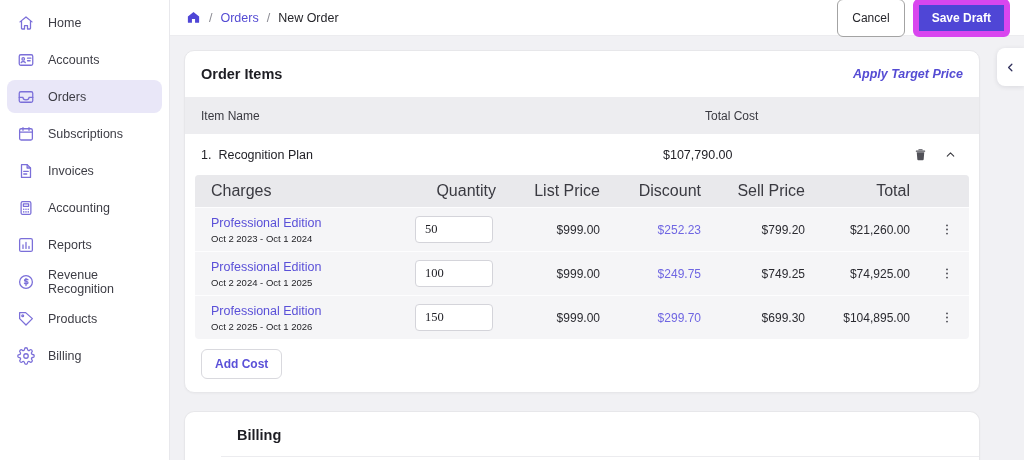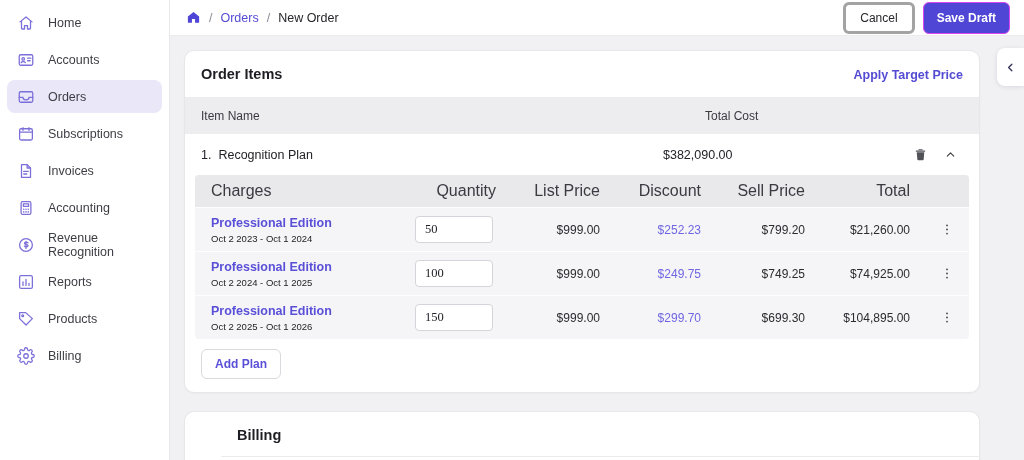--- a/index.html
+++ b/index.html
@@ -17,46 +17,46 @@
   .side-item svg { width:18px; height:18px; stroke:#7b6fd9; fill:none; stroke-width:1.7; stroke-linecap:round; stroke-linejoin:round; flex-shrink:0; }
   
   .main { flex:1; display:flex; flex-direction:column; position:relative; min-width:0; }
   .topbar { height:36px; background:#fff; border-bottom:1px solid #ececef; display:flex; align-items:center; padding:0 14px 0 16px; flex-shrink:0; }
   .breadcrumb { display:flex; align-items:center; gap:8px; font-size:12.5px; }
   .crumb-sep { color:#8a8a92; }
   .crumb-link { color:#544bd3; cursor:pointer; text-decoration:none; }
   .crumb-current { color:#26262b; }
   .topbar-actions { margin-left:auto; display:flex; gap:8px; }
   .btn { font-family:inherit; cursor:pointer; border-radius:6px; font-size:12px; }
-  .btn-cancel { background:#fff; border:3px solid #a3a3a3; color:#26262b; padding:6px 14px; font-weight:500; }
-  .btn-primary { background:#4f46d6; border:1px solid #d946ef; color:#fff; padding:6px 13px; font-weight:600; }
+  .btn-cancel { background:#fff; border:1px solid #a3a3a3; color:#26262b; padding:6px 14px; font-weight:500; }
+  .btn-primary { background:#4f46d6; border:6px solid #d946ef; color:#fff; padding:6px 13px; font-weight:600; }
   
   .content { padding:14px 44px 0 14px; flex:1; overflow:hidden; }
   .card { background:#fff; border:1px solid #e7e7ea; border-radius:10px; box-shadow:0 1px 2px rgba(20,20,40,.03); }
-  .card-head { display:flex; align-items:flex-end; justify-content:space-between; padding:15px 16px; }
+  .card-head { display:flex; align-items:center; justify-content:space-between; padding:15px 16px; }
   .card-title { font-size:14.5px; font-weight:700; color:#1e1e24; }
-  .link { color:#544bd3; font-size:12.5px; font-weight:600; cursor:pointer; text-decoration:none; }
+  .link { color:#544bd3; font-size:12.5px; font-weight:600; cursor:pointer; text-decoration:none;font-style:italic; }
   
   .items-header, .plan-row { display:grid; grid-template-columns:520px 1fr 120px; align-items:center; }
   .items-header { background:#ededf0; height:37px; font-size:12px; font-weight:400; color:#3a3a41; }
   .items-header .c1 { padding-left:16px; }
   .plan-row { height:41px; font-size:12.5px; color:#222228; }
   .plan-name-cell { padding-left:16px; display:flex; gap:7px; }
   .plan-total { margin-left:-42px; }
   .plan-icons { display:flex; align-items:center; gap:16px; justify-content:flex-end; padding-right:22px; }
   .icon-btn { background:none; border:none; cursor:pointer; padding:0; display:flex; align-items:center; }
   
   .charges { margin:0 10px; background:#f5f5f7; border-radius:4px; }
   .charges-header, .charge-row { display:grid; grid-template-columns:1fr 96px 104px 101px 104px 105px 44px; align-items:center; }
   .charges-header { background:#e9e9ec; height:32px; font-size:16px; font-weight:500; color:#3a3a41; border-radius:4px 4px 0 0; }
   .charges-header .h1 { padding-left:16px; }
   .right-cell { text-align:right; padding-right:15px; }
   .charge-row { height:44px; font-size:12px; color:#2a2a30; border-top:1px solid #fdfdfe; }
   .charge-name { padding-left:16px; }
-  .charge-name .nm { color:#5a50d8; font-size:12.5px; display:block; text-decoration:none; cursor:pointer;font-weight:bold; }
+  .charge-name .nm { color:#5a50d8; font-size:12.5px; display:block; text-decoration:none; cursor:pointer; }
   .charge-name .period { font-size:9.5px; font-weight:400; color:#1d1d22; margin-top:3px; display:block; }
   .qty-input { width:78px; height:27px; border:1px solid #d4d4da; border-radius:4px; padding:0 0 0 9px; font-size:12.5px; color:#222228; background:#fff; font-family:Liberation Serif, serif; }
   .price { text-align:right; padding-right:15px; }
   .discount { color:#6f66e2; cursor:pointer; }
   .kebab-cell { display:flex; justify-content:center; }
   .add-plan-row { padding:10px 16px 13px 16px; }
   .btn-add { background:#fff; border:1px solid #d9d9de; color:#5a50d8; padding:7px 13px; font-weight:600; }
   
   .billing-card { margin-top:18px; border-radius:10px 10px 0 0; border-bottom:none; }
   .billing-head { padding:15px 16px 13px 16px; border-bottom:1px solid #ececef;margin-left:36px; }
@@ -113,31 +113,31 @@
   <div class="side-item">
     <svg viewBox="0 0 24 24">
         <rect x="5.5" y="3.5" width="13" height="17" rx="2"></rect>
         <rect x="8.5" y="6.5" width="7" height="3.2"></rect>
         <path stroke-width="2.1" d="M9 13.6h.01M12 13.6h.01M15 13.6h.01M9 17.2h.01M12 17.2h.01M15 17.2h.01"></path>
       </svg>
     <span>Accounting</span>
   </div>
   <div class="side-item">
     <svg viewBox="0 0 24 24">
+        <rect x="3.5" y="3.5" width="17" height="17" rx="2"></rect>
+        <path d="M8 16.5v-4.5M12 16.5v-8M16 16.5v-2.5"></path>
+      </svg>
+    <span>Reports</span>
+  </div>
+  <div class="side-item">
+    <svg viewBox="0 0 24 24">
         <circle cx="12" cy="12" r="8.5"></circle>
         <path d="M12 7.2v9.6M14.7 9.1c-.8-1.3-4.5-1.4-4.7.5-.2 2 4.7 1.4 4.7 3.4 0 1.8-3.9 2-4.8.5"></path>
       </svg>
     <span>Revenue Recognition</span>
-  </div>
-  <div class="side-item">
-    <svg viewBox="0 0 24 24">
-        <rect x="3.5" y="3.5" width="17" height="17" rx="2"></rect>
-        <path d="M8 16.5v-4.5M12 16.5v-8M16 16.5v-2.5"></path>
-      </svg>
-    <span>Reports</span>
   </div>
   <div class="side-item">
     <svg viewBox="0 0 24 24">
         <path d="M20.5 11.5 12 20l-8.5-8.5v-8h8z"></path>
         <circle cx="7.6" cy="7.6" r="1.2"></circle>
       </svg>
     <span>Products</span>
   </div>
   <div class="side-item">
     <svg viewBox="0 0 24 24" stroke-width="1.5">
@@ -178,21 +178,21 @@
         <div class="c1">Item Name</div>
         <div>Total Cost</div>
         <div></div>
       </div>
 
       <div class="plan-row">
         <div class="plan-name-cell">
           <span>1.</span>
           <span>Recognition Plan</span>
         </div>
-        <div class="plan-total">$382,090.00</div>
+        <div class="plan-total">$107,790.00</div>
         <div class="plan-icons">
           <button class="icon-btn">
             <svg class="trash-ic" viewBox="0 0 24 24">
                 <path d="M9 3.5h6l.7 1.8H8.3z"></path>
                 <rect x="4.5" y="5.6" width="15" height="1.9" rx=".9"></rect>
                 <path d="M6 8.5h12l-.9 11.2a1.6 1.6 0 0 1-1.6 1.5H8.5a1.6 1.6 0 0 1-1.6-1.5z"></path>
               </svg>
           </button>
           <button class="icon-btn">
             <svg class="chev-ic" viewBox="0 0 24 24">
@@ -271,21 +271,21 @@
                   <circle cx="12" cy="5" r="1.6"></circle>
                   <circle cx="12" cy="12" r="1.6"></circle>
                   <circle cx="12" cy="19" r="1.6"></circle>
                 </svg>
             </button>
           </div>
         </div>
       </div>
 
       <div class="add-plan-row">
-        <button class="btn btn-add">Add Plan</button>
+        <button class="btn btn-add">Add Cost</button>
       </div>
     </section>
 
     <section class="card billing-card">
       <div class="billing-head">
         <h2 class="card-title">Billing</h2>
       </div>
       <div class="billing-body">
         
         

